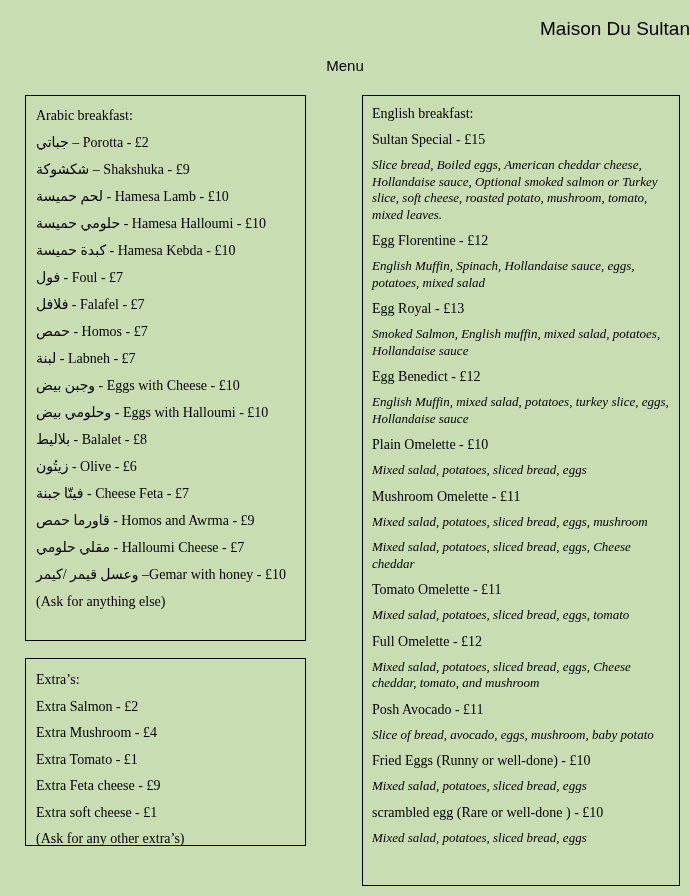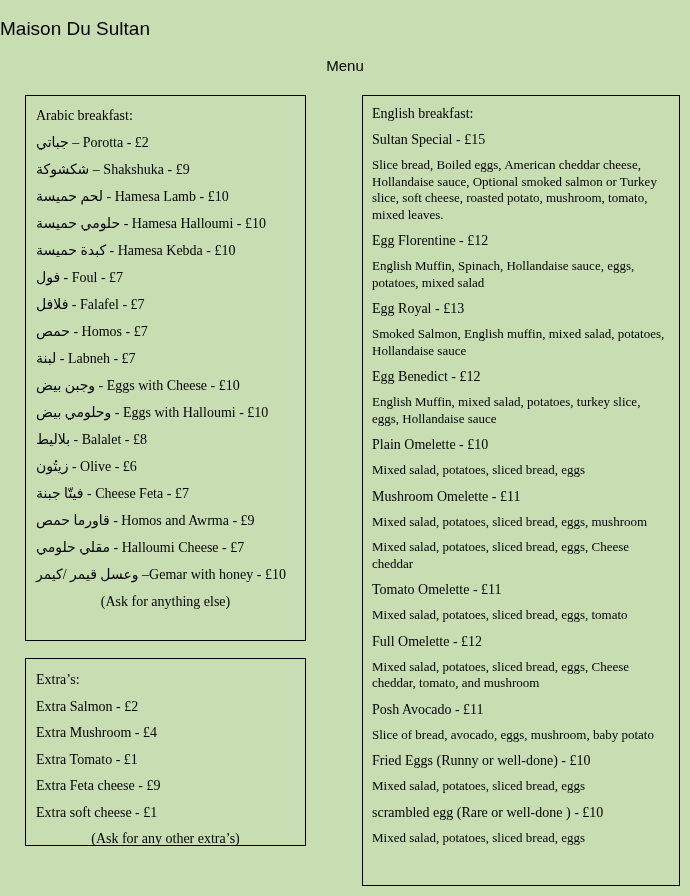--- a/index.html
+++ b/index.html
@@ -6,21 +6,21 @@
   body {
     width: 690px; height: 896px;
     background: #c8deb2;
     position: relative;
     overflow: hidden;
     color: #000;
     font-family: "Liberation Serif", "DejaVu Sans", serif;
   }
   .page-title {
     position: absolute; top: 17px; left: 0; width: 100%;
-    text-align: left;
+    text-align: right;
     font-family: "Liberation Sans", sans-serif;
     font-size: 19px; line-height: 24px;
   }
   .page-subtitle {
     position: absolute; top: 56px; left: 0; width: 100%;
     text-align: center;
     font-family: "Liberation Sans", sans-serif;
     font-size: 15px; line-height: 19px;
   }
   .box {
@@ -28,24 +28,24 @@
     border: 1.5px solid #000;
     box-sizing: border-box;
     background: transparent;
   }
   .box-arabic  { left: 25px;  top: 95px;  width: 281px; height: 546px; padding: 6px 10px; }
   .box-extras  { left: 25px;  top: 658px; width: 281px; height: 188px; padding: 8px 10px; }
   .box-english { left: 362px; top: 95px;  width: 318px; height: 791px; padding: 9px 9px; }
 
   .line { margin: 0; font-size: 14px; line-height: 27px; white-space: nowrap; }
   .box-extras .line { line-height: 26.5px; }
-  .note { text-align: center; white-space: normal; }
+  .note { text-align: left; white-space: normal; }
 
   .mi-title { margin: 0 0 9px 0; font-size: 14px; line-height: 17px; }
-  .mi-desc  { margin: 0 0 9px 0; font-size: 13px; line-height: 16.5px; }
+  .mi-desc  { margin: 0 0 9px 0; font-size: 13px; line-height: 16.5px; font-style: italic; }
 </style>
 </head>
 <body>
 
 <div class="page-title">Maison Du Sultan</div>
 <div class="page-subtitle">Menu</div>
 
 <div class="box box-arabic">
   <p class="line">Arabic breakfast:</p>
   <p class="line">جباتي – Porotta - £2</p>

